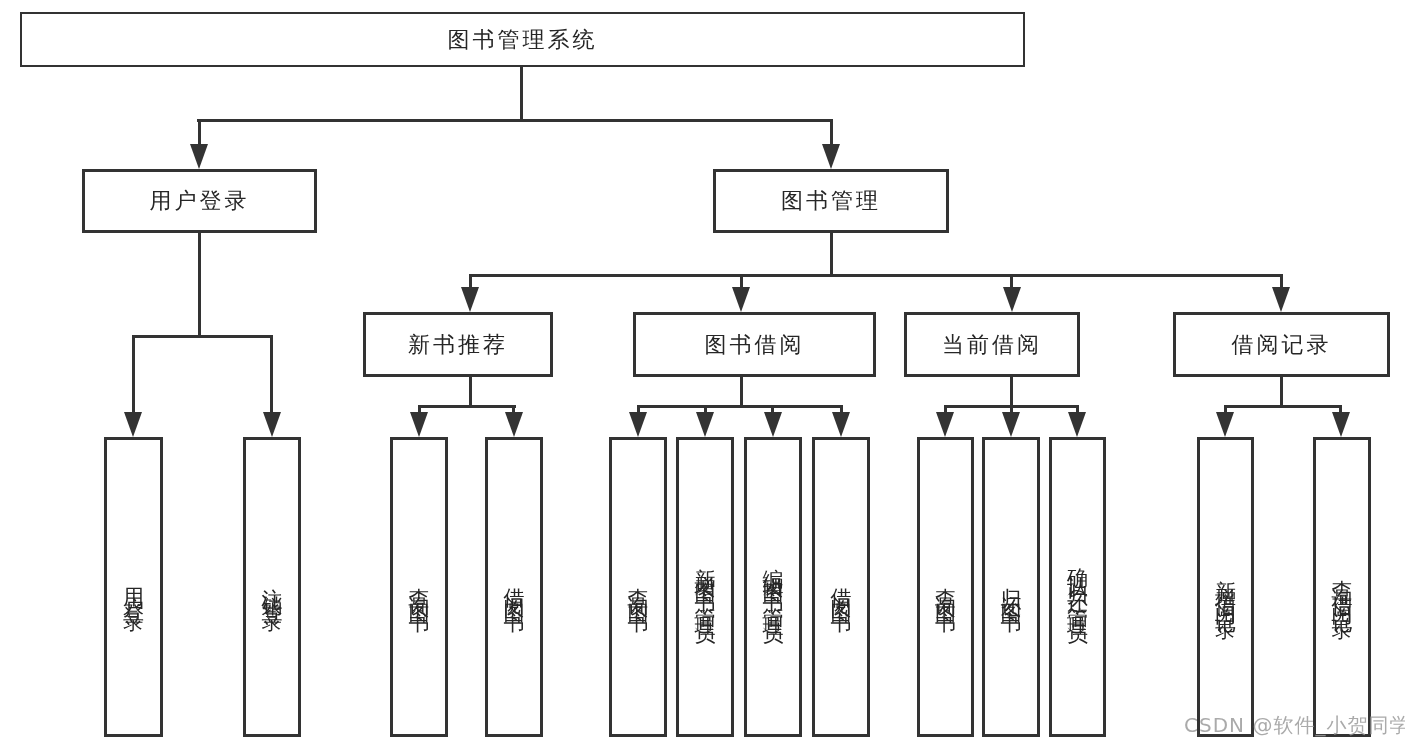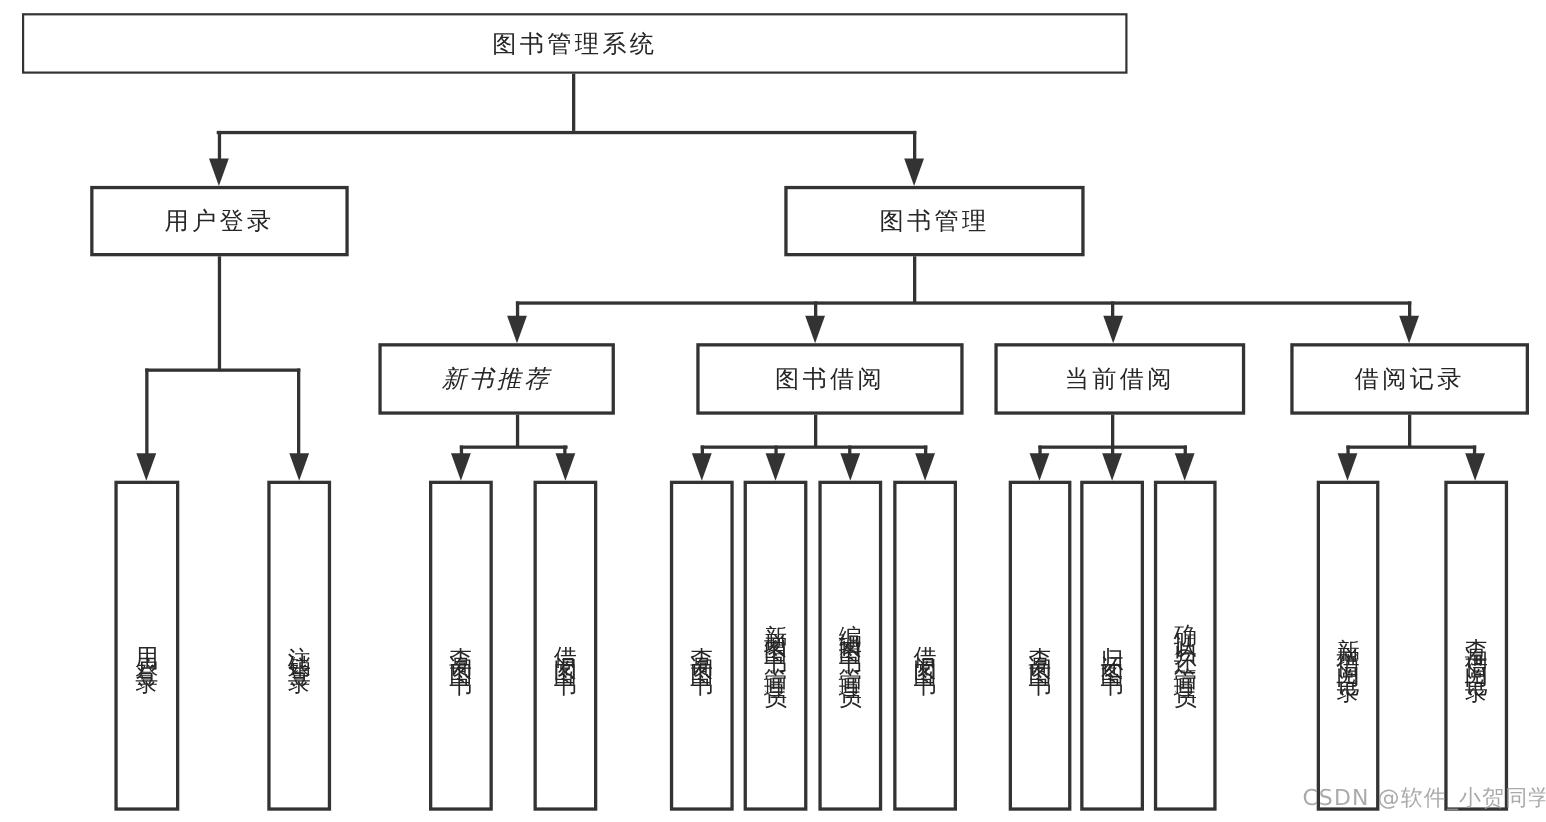--- a/index.html
+++ b/index.html
@@ -46,21 +46,21 @@
   <div class="ln v" style="left:520px;top:67px;height:52px;"></div>
   <div class="ln h" style="left:197px;top:119px;width:636px;"></div>
   <div class="ln v" style="left:198px;top:119px;height:26px;"></div>
   <div class="ar" style="left:190px;top:144px;"></div>
   <div class="ln v" style="left:830px;top:119px;height:26px;"></div>
   <div class="ar" style="left:822px;top:144px;"></div>
 
   <div class="node" style="left:82px;top:169px;width:235px;height:64px;">
     <span class="hlabel">用户登录</span>
   </div>
-  <div class="node" style="left:713px;top:169px;width:273px;height:64px;">
+  <div class="node" style="left:713px;top:169px;width:236px;height:64px;">
     <span class="hlabel">图书管理</span>
   </div>
 
   <div class="ln v" style="left:198px;top:233px;height:104px;"></div>
   <div class="ln h" style="left:132px;top:335px;width:141px;"></div>
   <div class="ln v" style="left:132px;top:335px;height:79px;"></div>
   <div class="ar" style="left:124px;top:412px;"></div>
   <div class="ln v" style="left:270px;top:335px;height:79px;"></div>
   <div class="ar" style="left:263px;top:412px;"></div>
 
@@ -68,27 +68,27 @@
   <div class="ln h" style="left:469px;top:274px;width:814px;"></div>
   <div class="ln v" style="left:469px;top:274px;height:15px;"></div>
   <div class="ar" style="left:461px;top:287px;"></div>
   <div class="ln v" style="left:740px;top:274px;height:15px;"></div>
   <div class="ar" style="left:732px;top:287px;"></div>
   <div class="ln v" style="left:1010px;top:274px;height:15px;"></div>
   <div class="ar" style="left:1003px;top:287px;"></div>
   <div class="ln v" style="left:1280px;top:274px;height:15px;"></div>
   <div class="ar" style="left:1272px;top:287px;"></div>
 
-  <div class="node" style="left:344px;top:312px;width:215px;height:65px;font-style:italic;">
+  <div class="node" style="left:363px;top:312px;width:190px;height:65px;">
     <span class="hlabel">新书推荐</span>
   </div>
   <div class="node" style="left:633px;top:312px;width:243px;height:65px;">
     <span class="hlabel">图书借阅</span>
   </div>
-  <div class="node" style="left:904px;top:312px;width:228px;height:65px;">
+  <div class="node" style="left:904px;top:312px;width:176px;height:65px;">
     <span class="hlabel">当前借阅</span>
   </div>
   <div class="node" style="left:1173px;top:312px;width:217px;height:65px;">
     <span class="hlabel">借阅记录</span>
   </div>
 
   <div class="ln v" style="left:469px;top:377px;height:30px;"></div>
   <div class="ln h" style="left:418px;top:405px;width:98px;"></div>
   <div class="ln v" style="left:418px;top:405px;height:9px;"></div>
   <div class="ar" style="left:410px;top:412px;"></div>

